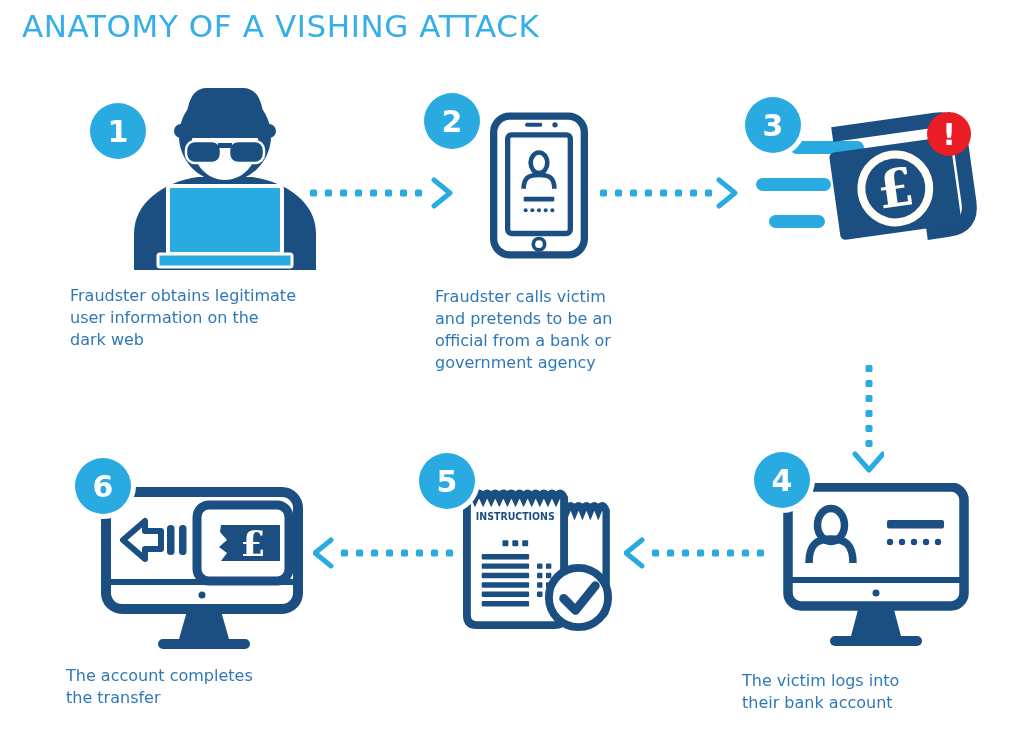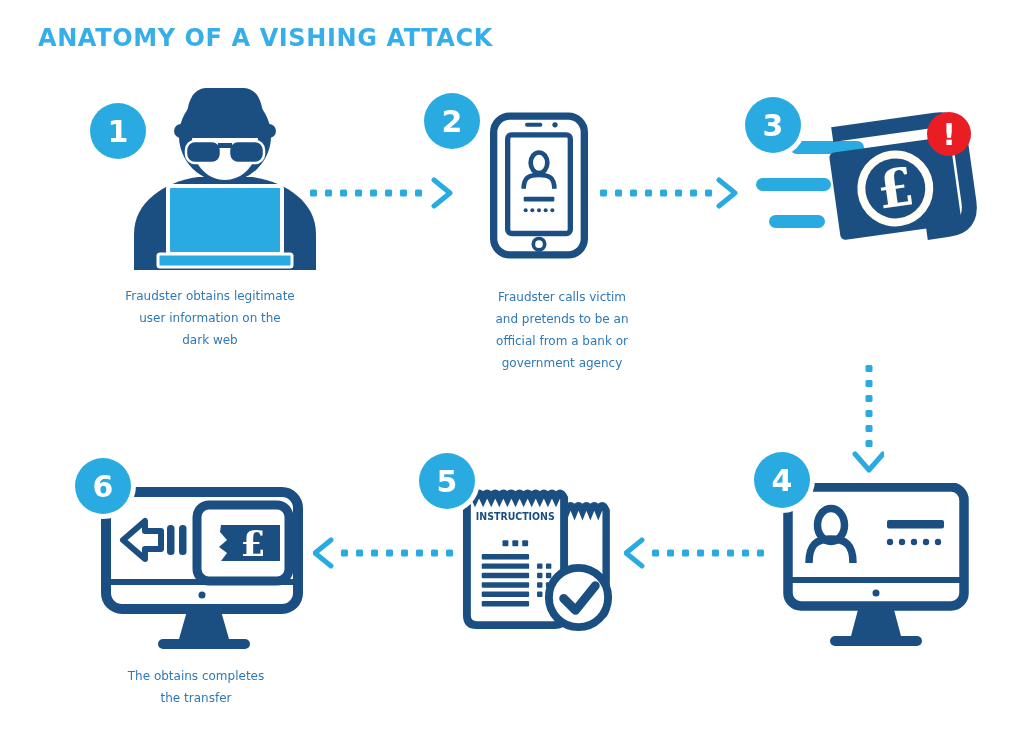--- a/index.html
+++ b/index.html
@@ -9,36 +9,36 @@
     --title_blue:#36AEE9;
     --alert_red:#EA1D25;
     --white:#FFFFFF;
   }
   html,body{margin:0;padding:0;background:#fff;}
   .canvas{
     position:relative;width:1034px;height:756px;background:#fff;overflow:hidden;
     font-family:"DejaVu Sans",sans-serif;
   }
   .title{
-    position:absolute;left:22px;top:8px;margin:16px;
-    font-size:24px;font-weight:bold;letter-spacing:.6px;
+    position:absolute;left:22px;top:8px;margin:0;
+    font-size:31px;font-weight:normal;letter-spacing:.6px;
     color:var(--title_blue);
   }
   .badge{
     position:absolute;width:56px;height:56px;border-radius:50%;
     background:var(--accent);color:#fff;
     display:flex;align-items:center;justify-content:center;
     font-size:30px;font-weight:bold;
     box-shadow:0 0 0 5px #fff;z-index:3;
   }
   .icon{position:absolute;z-index:2;}
   .caption{
     position:absolute;margin:0;z-index:2;
-    color:var(--caption_blue);font-size:12px;line-height:22px;
-    text-align:center;white-space:pre-line;
+    color:var(--caption_blue);font-size:16px;line-height:22px;
+    white-space:pre-line;
   }
   .arrow{position:absolute;z-index:1;}
   
   .f-navy{fill:var(--navy);}
   .s-navy{stroke:var(--navy);}
   .f-accent{fill:var(--accent);}
   .f-red{fill:var(--alert_red);}
   .f-white{fill:#fff;}
   .dot{fill:var(--accent);}
   .chev{stroke:var(--accent);stroke-width:5;fill:none;stroke-linecap:round;stroke-linejoin:round;}
@@ -88,21 +88,21 @@
     <g>
       <circle cx="55" cy="147" r="3" class="f-navy"></circle>
         <circle cx="65" cy="147" r="3" class="f-navy"></circle>
       <circle cx="75" cy="147" r="3" class="f-navy"></circle>
         <circle cx="85" cy="147" r="3" class="f-navy"></circle>
       <circle cx="95" cy="147" r="3" class="f-navy"></circle>
     </g>
     <circle cx="75" cy="198" r="8.5" fill="#fff" class="s-navy" stroke-width="5.5"></circle>
   </svg>
   <div class="badge" style="left:424px;top:93px">2</div>
-  <p class="caption" style="left:422px;top:286px;width:280px">Fraudster calls victim
+  <p class="caption" style="left:435px;top:286px;width:280px">Fraudster calls victim
 and pretends to be an
 official from a bank or
 government agency</p>
 
   <svg class="icon" style="left:748px;top:96px" width="270" height="178" viewBox="0 0 270 178">
     <g>
       <rect class="f-accent" x="42" y="45" width="74" height="13" rx="6.5"></rect>
       <rect class="f-accent" x="8" y="82" width="75" height="13" rx="6.5"></rect>
       <rect class="f-accent" x="21" y="119" width="56" height="13" rx="6.5"></rect>
     </g>
@@ -133,20 +133,22 @@
       <circle cx="107" cy="59" r="3.2" class="f-navy"></circle>
         <circle cx="119" cy="59" r="3.2" class="f-navy"></circle>
       <circle cx="131" cy="59" r="3.2" class="f-navy"></circle>
         <circle cx="143" cy="59" r="3.2" class="f-navy"></circle>
       <circle cx="155" cy="59" r="3.2" class="f-navy"></circle>
     </g>
     <path class="f-navy" d="M76,123 L110,123 L118,153 L68,153 Z"></path>
     <rect class="f-navy" x="47" y="153" width="92" height="10" rx="5"></rect>
   </svg>
   <div class="badge" style="left:754px;top:452px">4</div>
+  <p class="caption" style="left:742px;top:670px;width:260px">The victim logs into
+their bank account</p>
 
   <svg class="icon" style="left:460px;top:477px" width="158" height="163" viewBox="0 0 160 165">
     <path d="M100,34 q4,-10 8,0 q4,-10 8,0 q4,-10 8,0 q4,-10 8,0 q4,-10 8,0 q4,-10 8,0 L148,130 Q148,142 136,142 L103,142 Z" fill="#fff" class="s-navy" stroke-width="7.5"></path>
     <path d="M7,21 q4.1,-9 8.2,0 q4.1,-9 8.2,0 q4.1,-9 8.2,0 q4.1,-9 8.2,0 q4.1,-9 8.2,0 q4.1,-9 8.2,0 q4.1,-9 8.2,0 q4.1,-9 8.2,0 q4.1,-9 8.2,0 q4.1,-9 8.2,0 q4.1,-9 8.2,0 q4.1,-9 8.2,0 L105.4,140 Q105.4,150 95.4,150 L17,150 Q7,150 7,140 Z" fill="#fff" class="s-navy" stroke-width="8"></path>
     <text x="56" y="44" class="instr-txt" textLength="80" lengthAdjust="spacingAndGlyphs">INSTRUCTIONS</text>
     <g>
       <rect x="43" y="64" width="6" height="6" rx="1" class="f-navy"></rect>
       <rect x="53" y="64" width="6" height="6" rx="1" class="f-navy"></rect>
       <rect x="63" y="64" width="6" height="6" rx="1" class="f-navy"></rect>
       <rect x="22" y="78" width="48" height="5.5" rx="1" class="f-navy"></rect>
@@ -182,21 +184,21 @@
     </g>
     <g>
       <path d="M23,53 L45,34 L45,44 L61,44 L61,62 L45,62 L45,72 Z" fill="#fff" class="s-navy" stroke-width="6" stroke-linejoin="round"></path>
       <rect x="67" y="38" width="7.5" height="30" rx="3.5" class="f-navy"></rect>
       <rect x="79" y="38" width="7.5" height="30" rx="3.5" class="f-navy"></rect>
     </g>
     <path class="f-navy" d="M87,124 L121,124 L129,152 L79,152 Z"></path>
     <rect class="f-navy" x="58" y="152" width="92" height="10" rx="5"></rect>
   </svg>
   <div class="badge" style="left:75px;top:458px">6</div>
-  <p class="caption" style="left:66px;top:665px;width:260px">The obtains completes
+  <p class="caption" style="left:66px;top:665px;width:260px">The account completes
 the transfer</p>
 
   <svg class="arrow" style="left:306px;top:177px" width="150" height="32" viewBox="0 0 150 32">
     <rect class="dot" x="4" y="12.5" width="7" height="7" rx="1.5"></rect>
       <rect class="dot" x="19" y="12.5" width="7" height="7" rx="1.5"></rect>
     <rect class="dot" x="34" y="12.5" width="7" height="7" rx="1.5"></rect>
       <rect class="dot" x="49" y="12.5" width="7" height="7" rx="1.5"></rect>
     <rect class="dot" x="64" y="12.5" width="7" height="7" rx="1.5"></rect>
       <rect class="dot" x="79" y="12.5" width="7" height="7" rx="1.5"></rect>
     <rect class="dot" x="94" y="12.5" width="7" height="7" rx="1.5"></rect>

